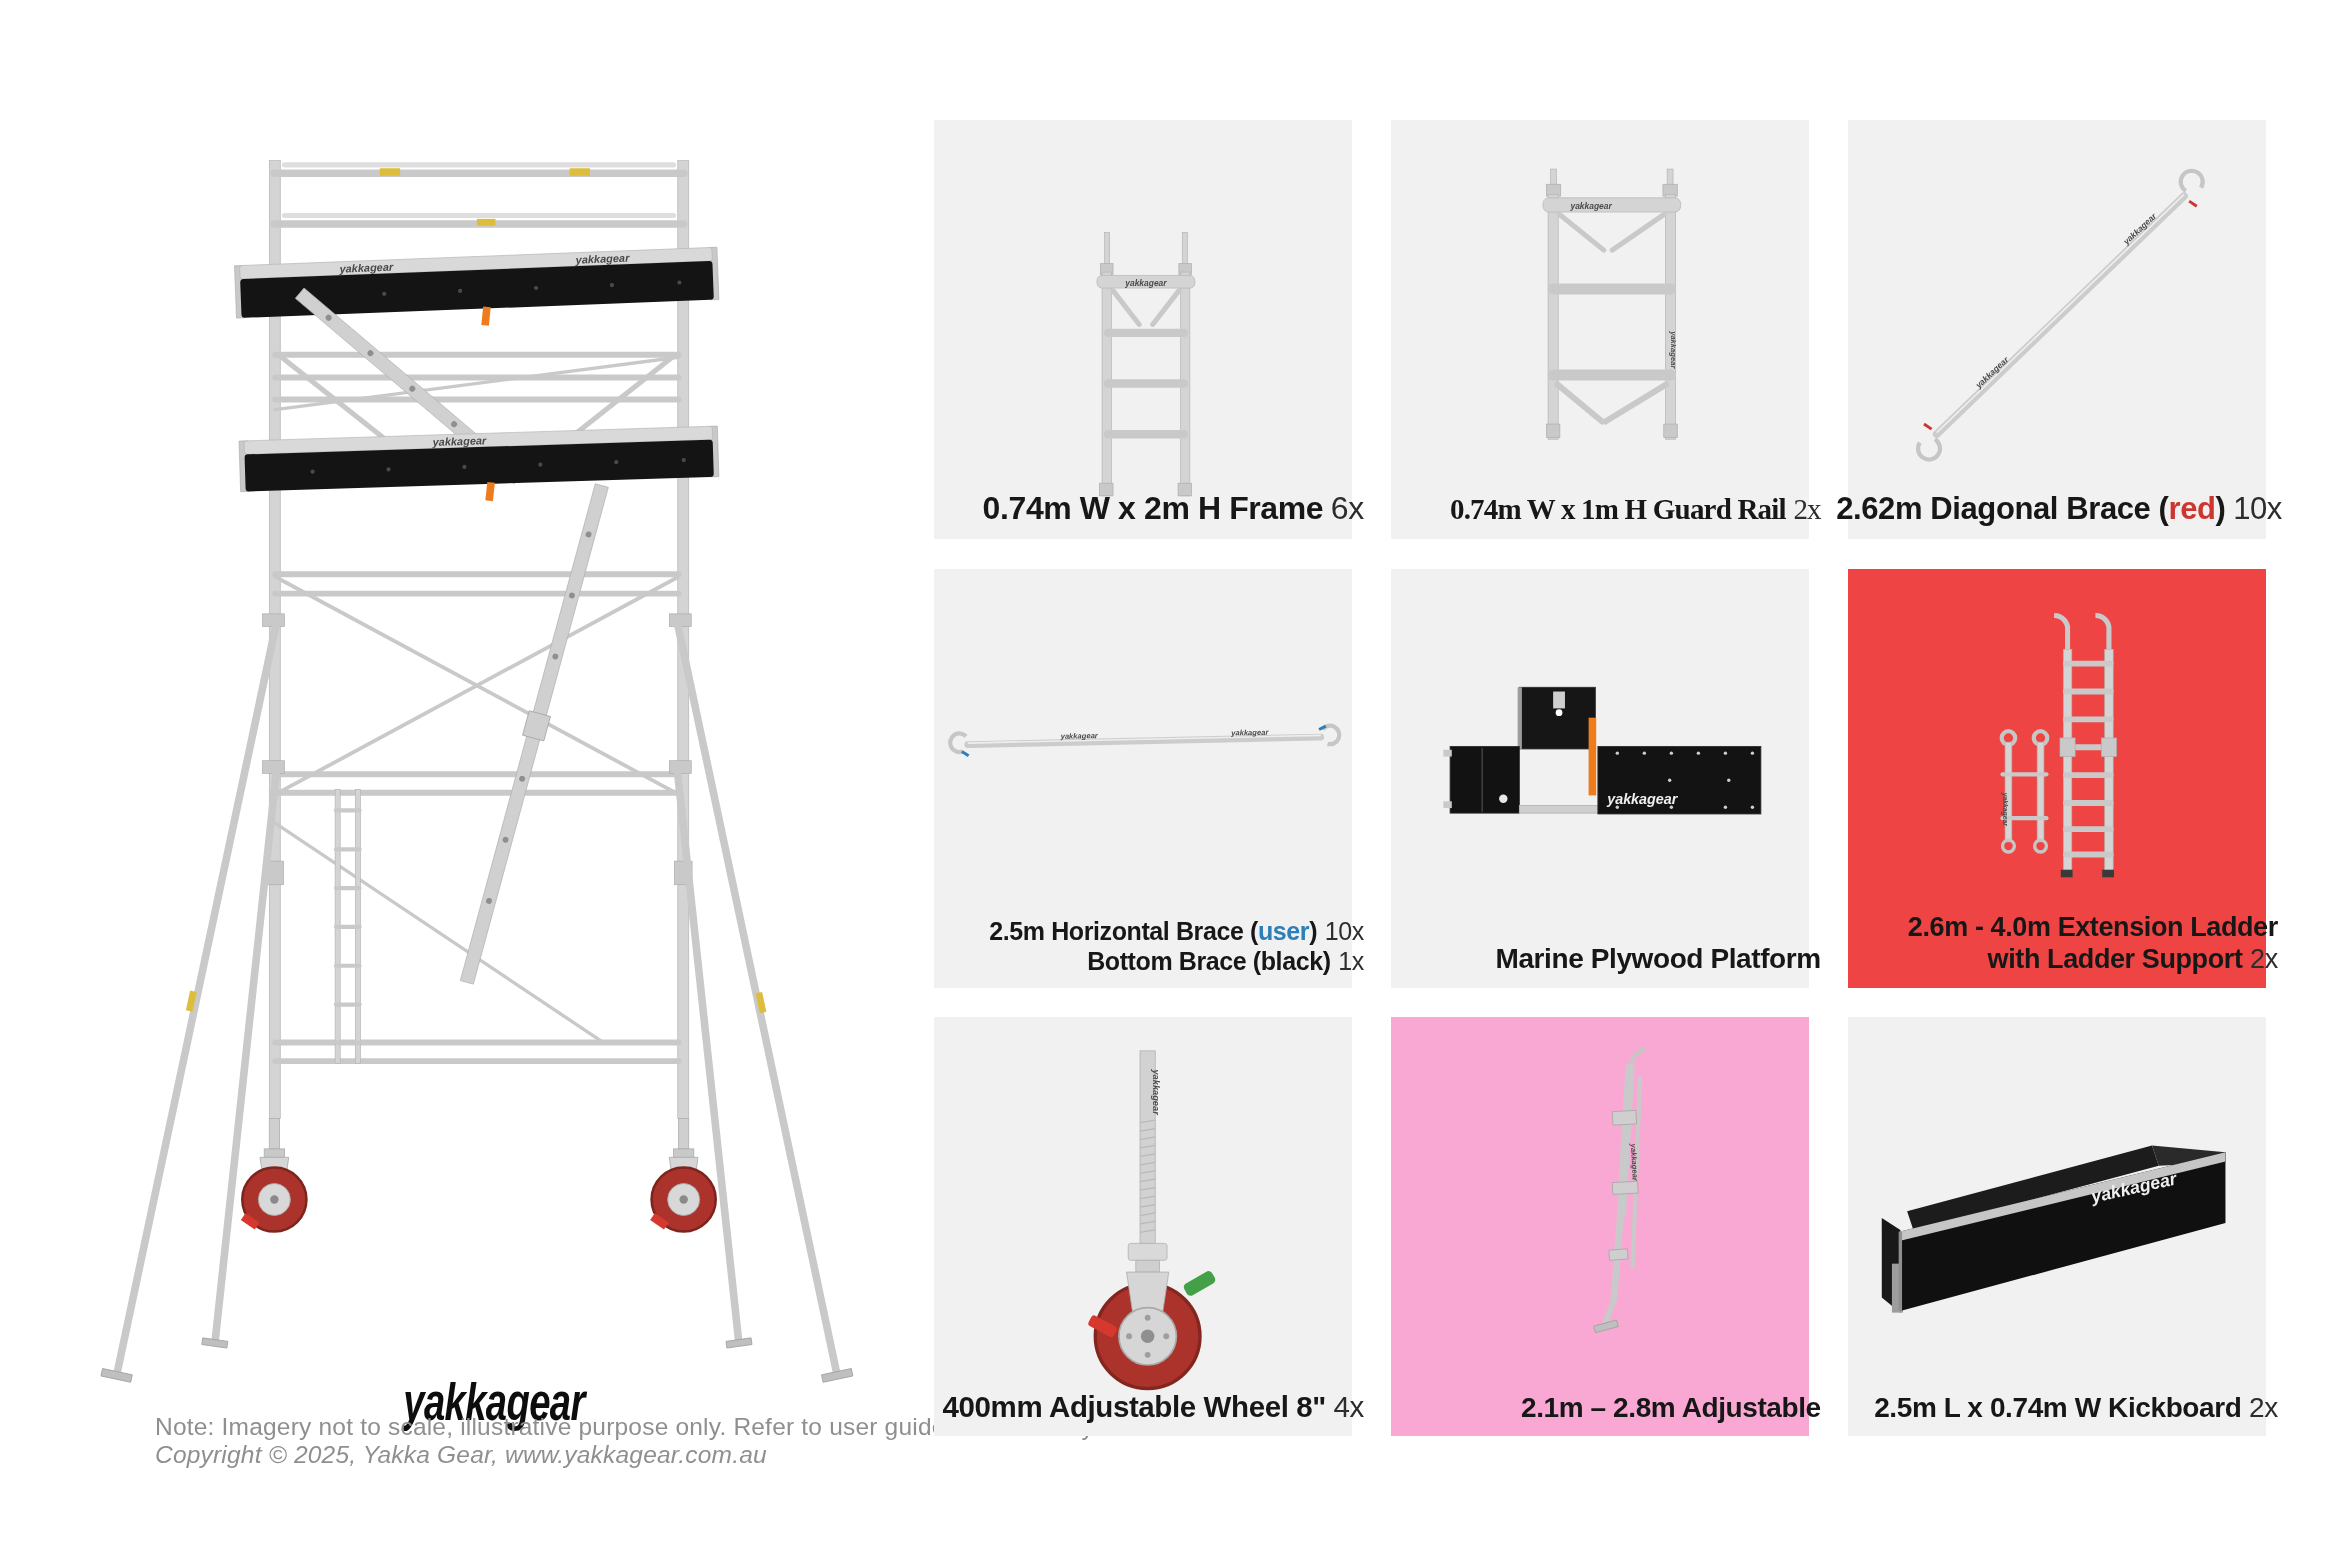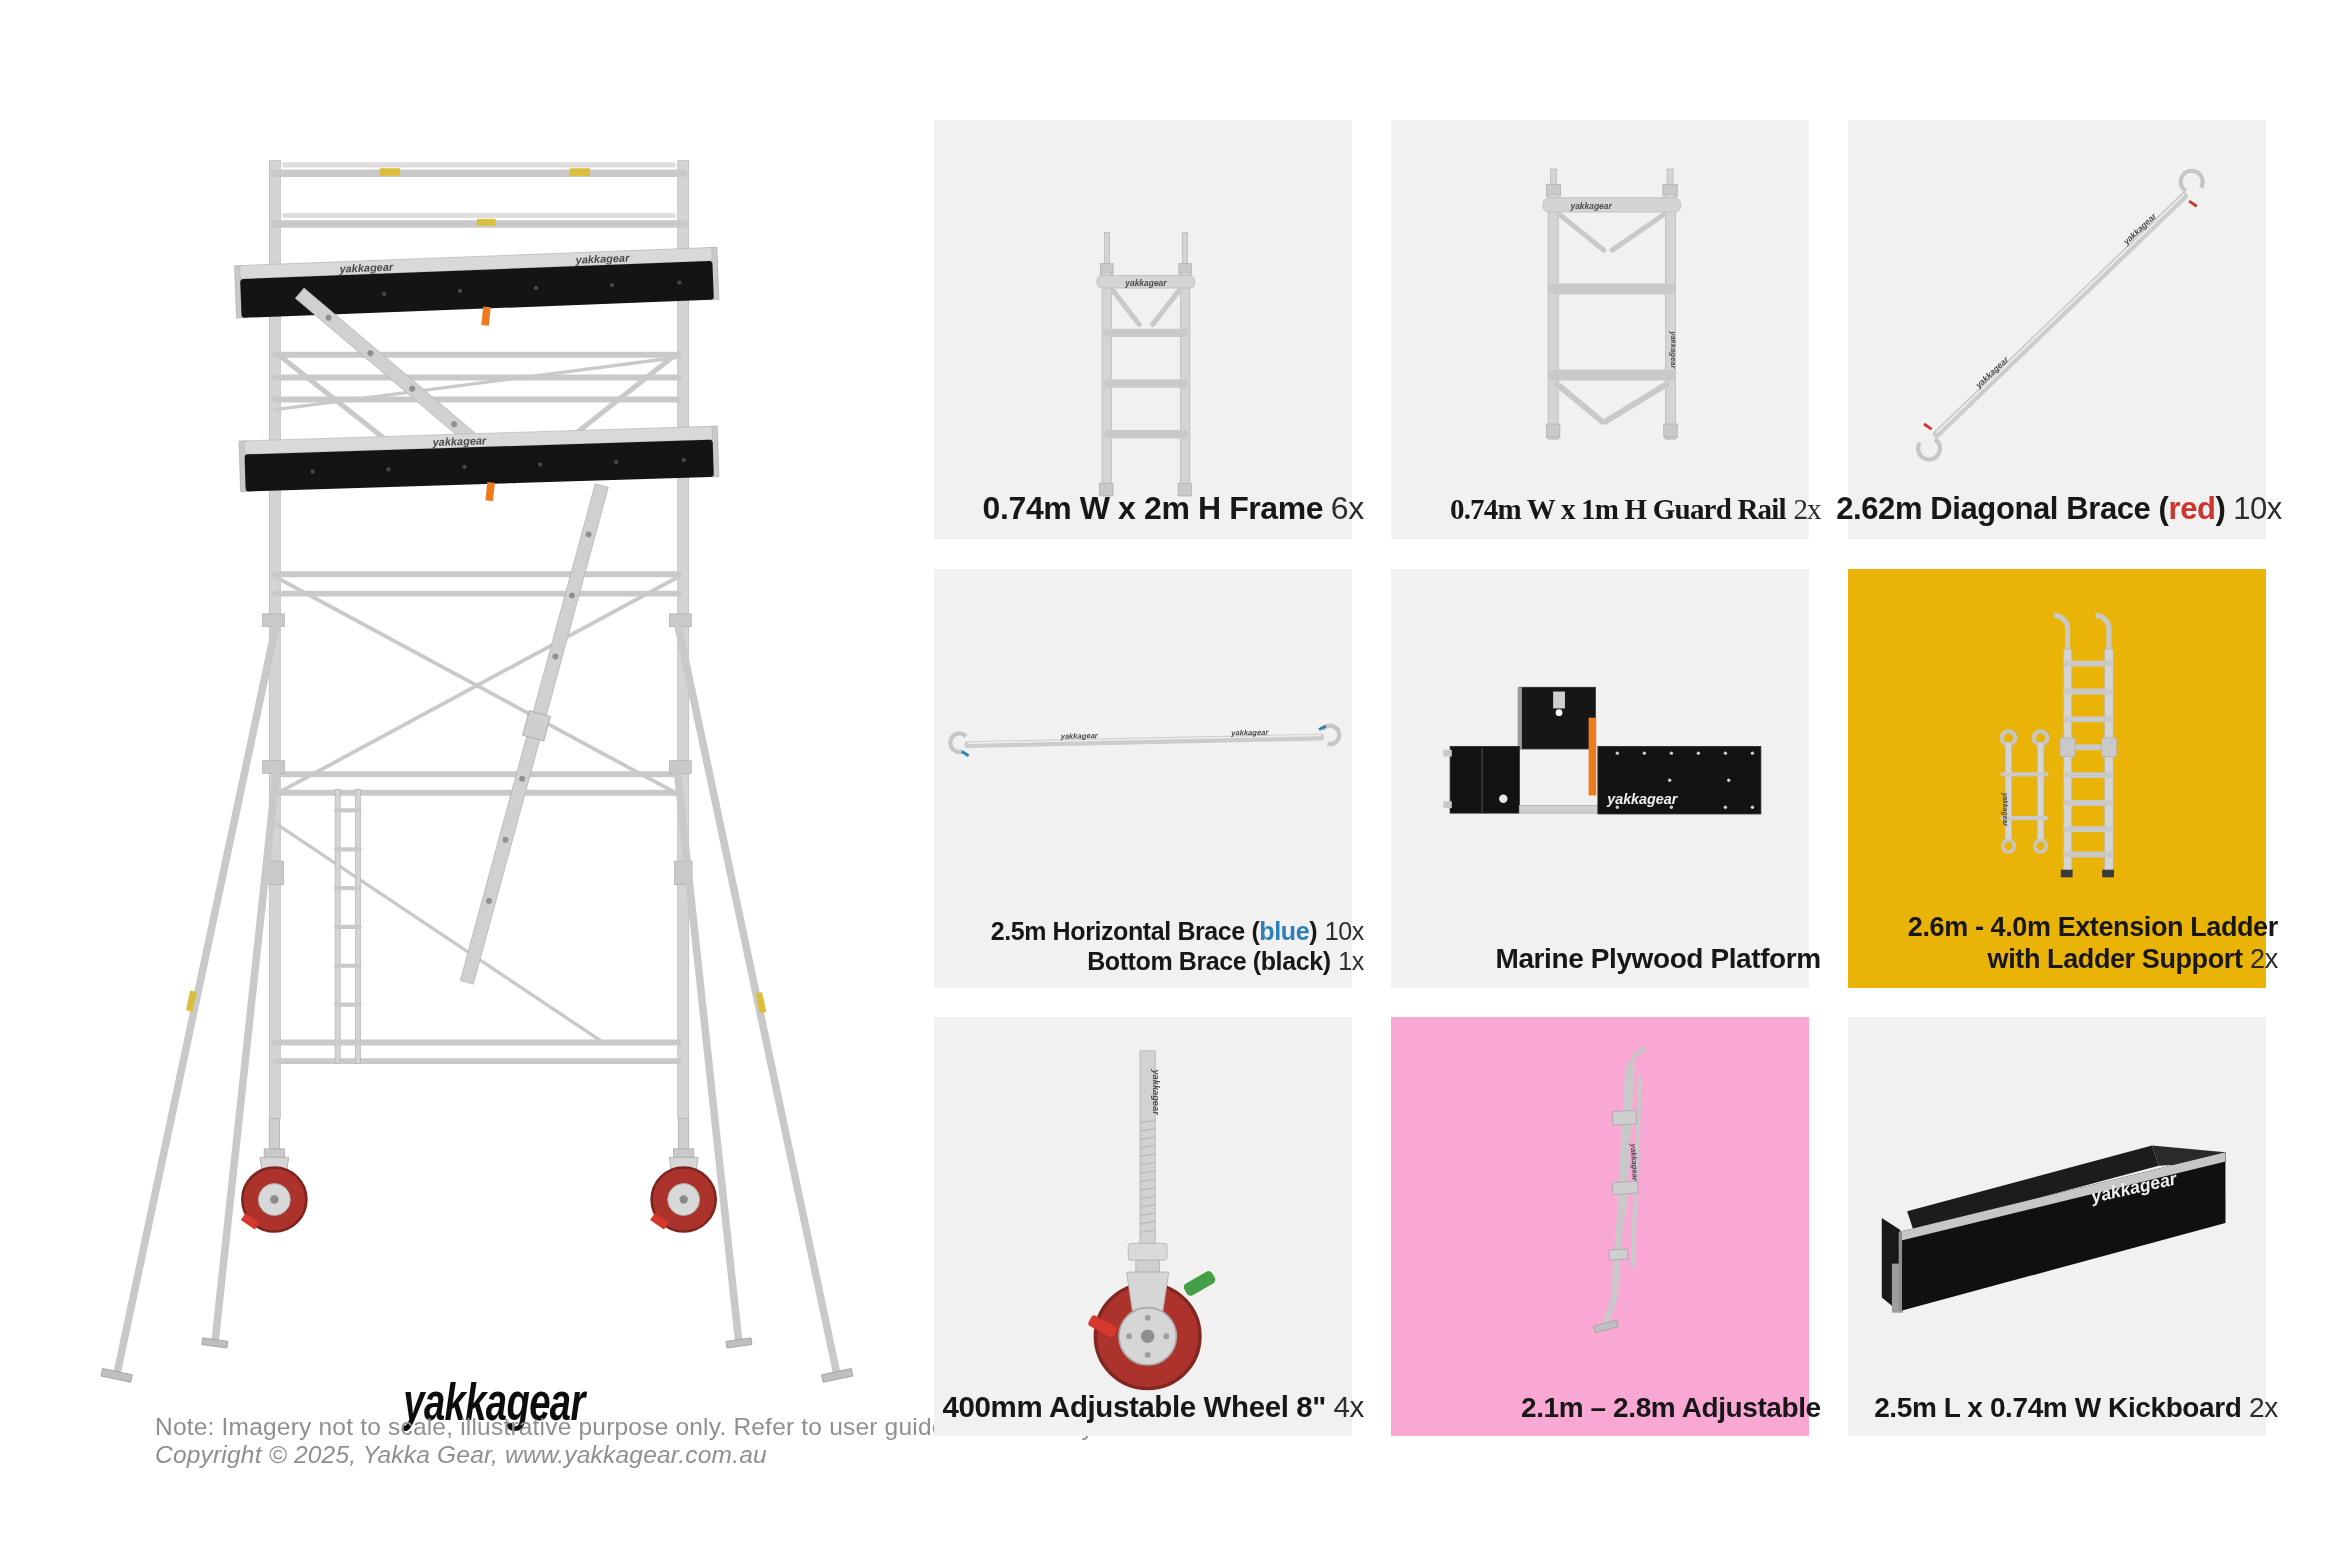--- a/index.html
+++ b/index.html
@@ -294,21 +294,21 @@
       <line x1="40" y1="208" x2="458" y2="199" stroke="#cccccc" stroke-width="8" stroke-linecap="round"></line>
       <line x1="40" y1="206" x2="458" y2="197" stroke="#eeeeee" stroke-width="2"></line>
       <path d="M 38 198 a 11 11 0 1 0 -4 18" fill="none" stroke="#c6c6c6" stroke-width="5"></path>
       <line x1="33" y1="216" x2="41" y2="221" stroke-width="3.5" stroke="#2d7fb8"></line>
       <path d="M 460 190 a 11 11 0 1 1 6 17" fill="none" stroke="#c6c6c6" stroke-width="5"></path>
       <line x1="456" y1="190" x2="464" y2="186" stroke-width="3.5" stroke="#2d7fb8"></line>
       <text x="150" y="201" font-size="9" class="tinybrand" transform="rotate(-1 150 201)">yakkagear</text>
       <text x="352" y="197" font-size="9" class="tinybrand" transform="rotate(-1 352 197)">yakkagear</text>
     </svg>
     <div class="label lab-30">
-      <div><span>2.5m Horizontal Brace (</span><span style="color: rgb(45, 127, 184);">blue</span><span>)</span><span class="count">10x</span></div>
+      <div><span>2.5m Horizontal Brace (</span><span style="color: rgb(45, 127, 184);">user</span><span>)</span><span class="count">10x</span></div>
       <div><span>Bottom Brace (black)</span><span class="count">1x</span></div>
     </div>
   </div>
 
   <div class="cell" style="background-color: rgb(241, 241, 241);">
     <svg width="418" height="419" viewBox="0 0 495 496">
       <rect x="152" y="140" width="90" height="73" fill="#161616" stroke="#2c2c2c"></rect>
       <rect x="192" y="145" width="14" height="20" fill="#cfcfcf"></rect>
       <circle cx="199" cy="170" r="4" fill="#ffffff"></circle>
       <rect x="150" y="140" width="5" height="73" fill="#9d9d9d"></rect>
@@ -334,21 +334,21 @@
           <circle cx="428" cy="282" r="2"></circle>
         <circle cx="330" cy="250" r="2"></circle>
           <circle cx="400" cy="250" r="2"></circle>
       </g>
     </svg>
     <div class="label lab-33">
       <div><span>Marine Plywood Platform</span></div>
     </div>
   </div>
 
-  <div class="cell" style="background-color: #eab308;">
+  <div class="cell" style="background-color: #ef4444;">
     <svg width="418" height="419" viewBox="0 0 495 496">
       <path d="M 260 115 v -42 a 16 16 0 0 0 -16 -18" fill="none" stroke="#c9c9c9" stroke-width="6"></path>
       <path d="M 309 115 v -42 a 16 16 0 0 0 -16 -18" fill="none" stroke="#c9c9c9" stroke-width="6"></path>
       <rect class="alum" x="255" y="95" width="10" height="265"></rect>
       <rect class="alum" x="304" y="95" width="10" height="265"></rect>
       <g class="tube" stroke-width="7">
         <line x1="258" y1="112" x2="311" y2="112"></line>
           <line x1="258" y1="145" x2="311" y2="145"></line>
         <line x1="258" y1="178" x2="311" y2="178"></line>
           <line x1="258" y1="211" x2="311" y2="211"></line>

